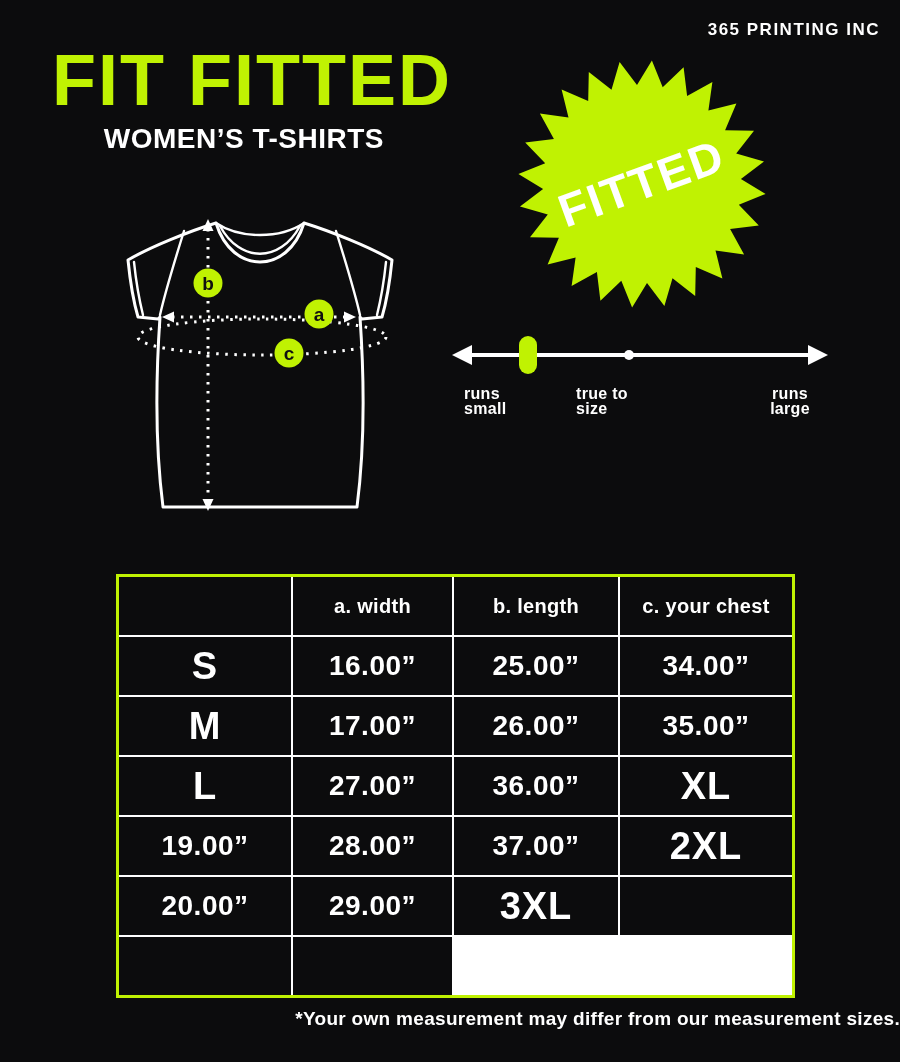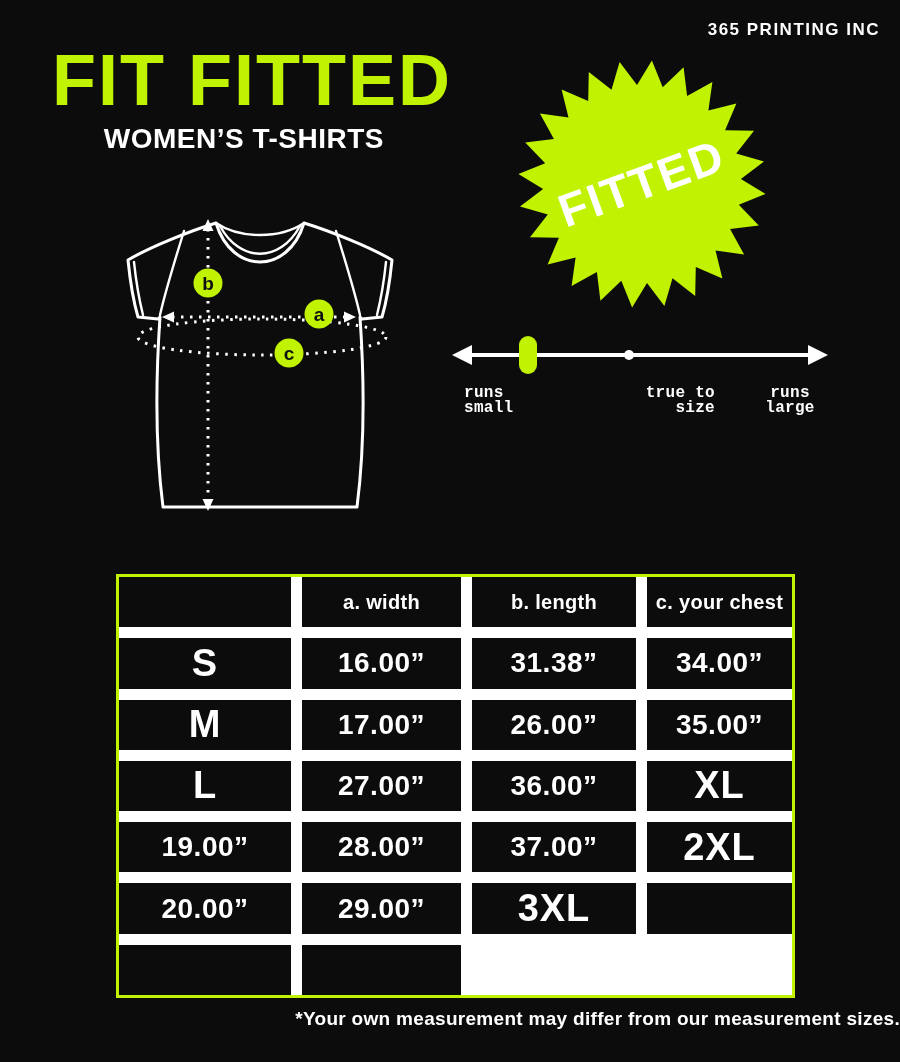--- a/index.html
+++ b/index.html
@@ -40,34 +40,34 @@
     font-size:19px;font-weight:bold;fill:var(--ink,#101010);
     text-anchor:middle;
   }
 
   .scale-svg{left:450px;top:330px;}
   .scale-line{stroke:#fff;stroke-width:4;}
   .scale-pill{fill:var(--accent);}
   .scale-dot{fill:#fff;}
   .scale-label{
     top:386px;font-size:16px;font-weight:bold;line-height:15px;
-    letter-spacing:.3px;white-space:pre-line;font-family:Liberation Mono, monospace;
+    letter-spacing:.3px;white-space:pre-line;
   }
   .lbl-small{left:464px;text-align:left;}
-  .lbl-true{left:595px;width:120px;text-align:right;}
+  .lbl-true{left:576px;width:120px;text-align:left;}
   .lbl-large{left:730px;width:120px;text-align:center;}
 
   .size-table{
     left:116px;top:574px;width:679px;height:424px;
     border:3px solid var(--accent);
     background:#fff;box-sizing:border-box;
     display:grid;
     grid-template-columns:172px 159px 164px 1fr;
     grid-template-rows:repeat(7,1fr);
-    gap:11px;
+    gap:2px;
   }
   .cell{
     background:var(--bg);display:flex;align-items:center;justify-content:center;
     font-weight:bold;color:var(--text);
   }
   .cell-head{font-size:20px;letter-spacing:.3px;}
   .cell-size{font-size:38px;letter-spacing:1px;}
   .cell-val{font-size:28px;letter-spacing:.5px;}
 
   .footnote{
@@ -154,21 +154,21 @@
 large</div>
 
   <div class="abs size-table">
     <div class="cell cell-head"></div>
     <div class="cell cell-head">a. width</div>
     <div class="cell cell-head">b. length</div>
     <div class="cell cell-head">c. your chest</div>
 
     <div class="cell cell-size">S</div>
     <div class="cell cell-val">16.00”</div>
-    <div class="cell cell-val">31.38”</div>
+    <div class="cell cell-val">25.00”</div>
     <div class="cell cell-val">34.00”</div>
 
     <div class="cell cell-size">M</div>
     <div class="cell cell-val">17.00”</div>
     <div class="cell cell-val">26.00”</div>
     <div class="cell cell-val">35.00”</div>
 
     <div class="cell cell-size">L</div>
     <div class="cell cell-val">27.00”</div>
     <div class="cell cell-val">36.00”</div>

